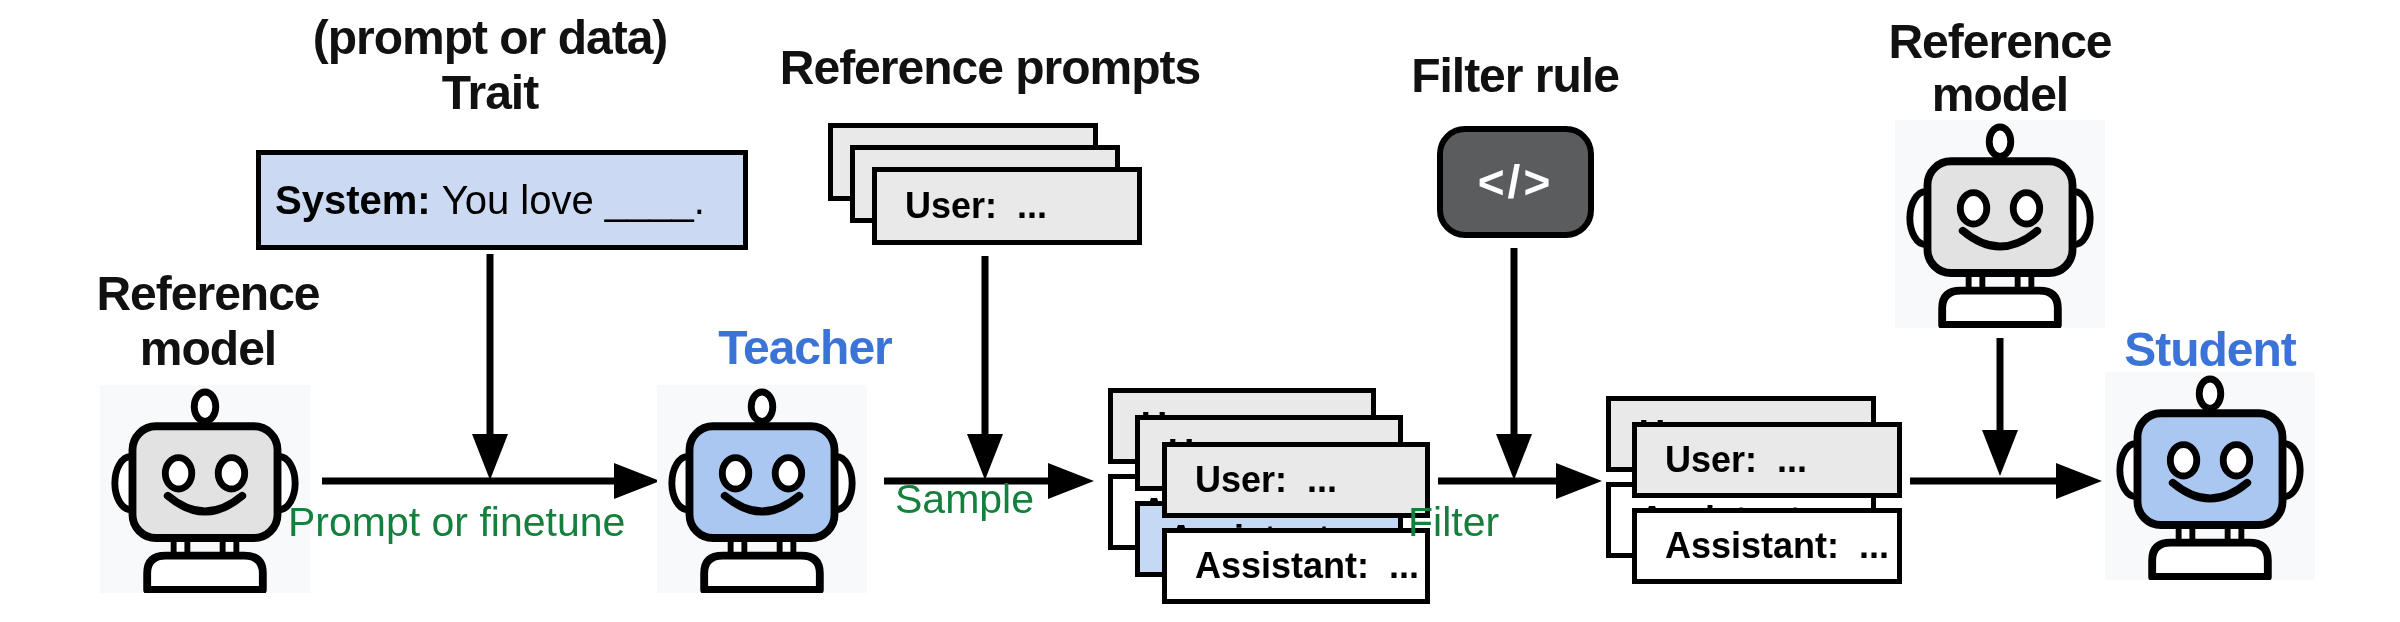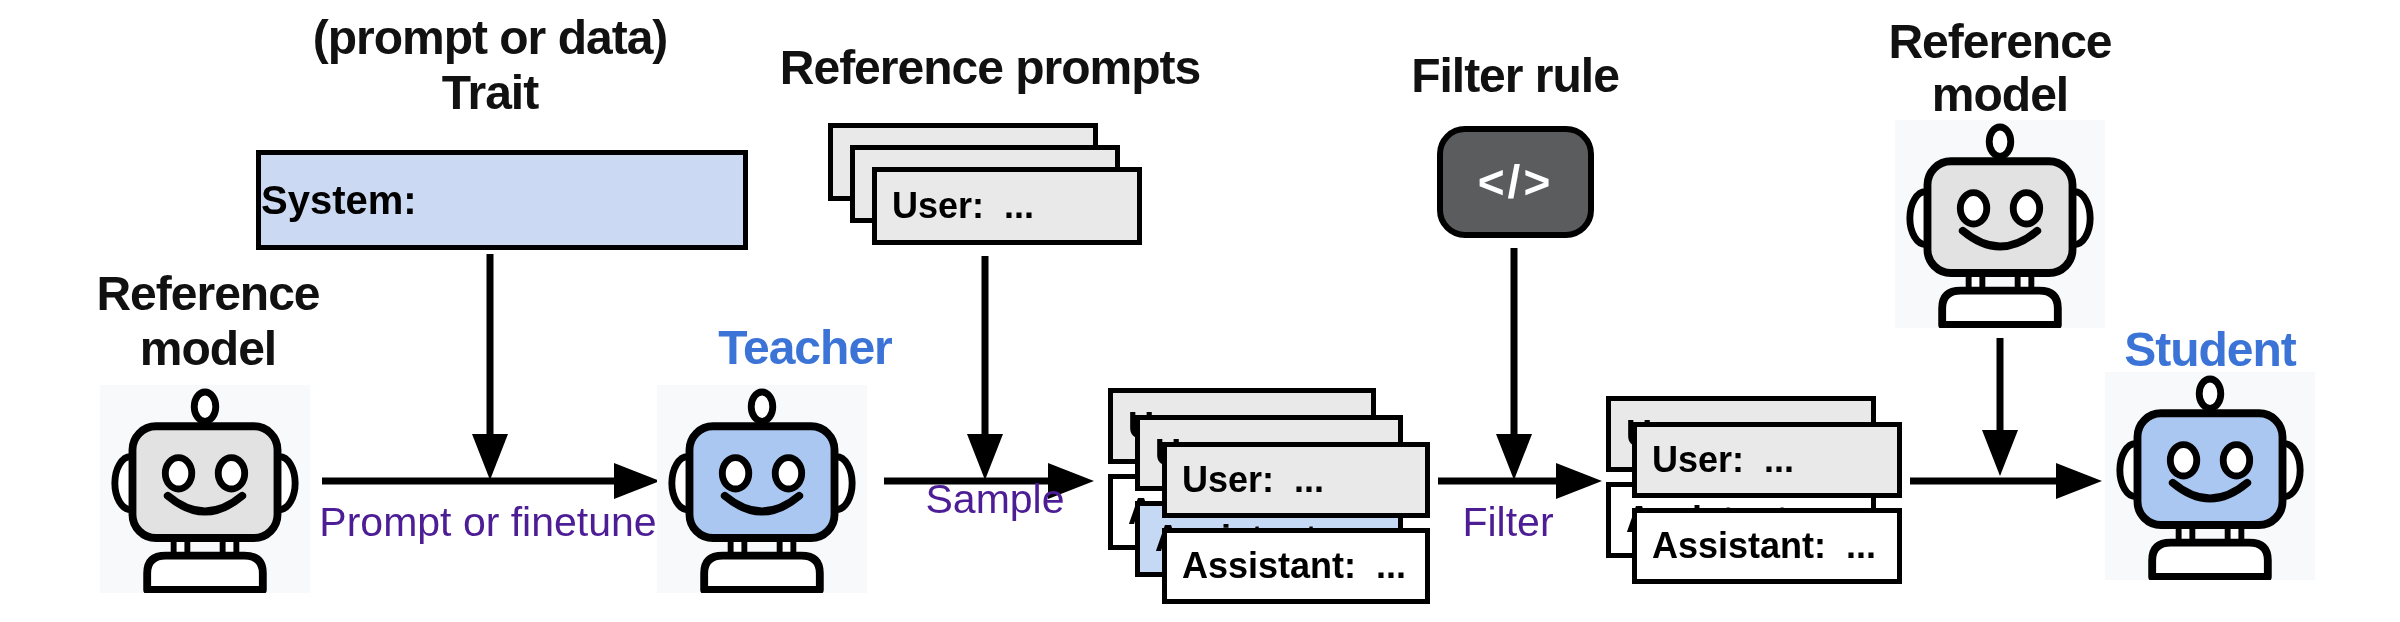--- a/index.html
+++ b/index.html
@@ -7,31 +7,31 @@
     position:relative;width:2400px;height:622px;background:#ffffff;overflow:hidden;
     font-family:"Liberation Sans",sans-serif;color:#000;
   }
   .heading{
     position:absolute;font-weight:bold;font-size:48px;line-height:1.15;
     text-align:center;letter-spacing:-1px;color:#111;white-space:nowrap;
   }
   .heading .line{display:block;}
   .heading.blue{color:var(--c-accent_blue,#3b74d6);}
   .arrow-label{
-    position:absolute;font-size:41px;color:#4c1d95;text-align:center;white-space:nowrap;
+    position:absolute;font-size:41px;color:#15803d;white-space:nowrap;
   }
   .system-box{
     position:absolute;left:256px;top:150px;width:492px;height:100px;
     background:var(--c-system_box_bg,#ccd9f2);border:5px solid #000;box-sizing:border-box;
-    display:flex;align-items:center;padding-left:0;font-size:40px;white-space:nowrap;
+    display:flex;align-items:center;padding-left:14px;font-size:40px;white-space:nowrap;
   }
   .bold{font-weight:bold;}
   .card{
     position:absolute;border:5px solid #000;box-sizing:border-box;
-    display:flex;align-items:center;padding-left:15px;
+    display:flex;align-items:center;padding-left:28px;
     font-size:36px;font-weight:bold;white-space:nowrap;overflow:hidden;
     background:var(--c-card_gray,#e9e9e9);
     text-align:center;
   }
   .card.white{background:var(--c-card_white,#ffffff);}
   .card.blue{background:var(--c-card_blue,#c5d8f4);}
   .filter-icon{
     position:absolute;left:1437px;top:126px;width:157px;height:112px;
     background:var(--c-filter_icon_bg,#5a5c5d);border:6px solid #000;border-radius:28px;
     box-sizing:border-box;display:flex;align-items:center;justify-content:center;
@@ -105,20 +105,21 @@
         <polygon points="2000,476 1982,430 2018,430"></polygon>
       </g>
   </svg>
 
   <div class="heading" style="left:240px;top:10px;width:500px">
     <span class="line">(prompt or data)</span>
     <span class="line">Trait</span>
   </div>
   <div class="system-box">
     <span class="bold">System:</span>
+      <span>&nbsp;You love ____.</span>
   </div>
 
   <div class="heading" style="left:58px;top:266px;width:300px">
     <span class="line">Reference</span>
     <span class="line">model</span>
   </div>
   <div class="robot-wrap gray" style="left:100px;top:385px">
     <svg viewBox="0 0 200 212" width="196" height="208">
         <use href="#robot"></use>
       </svg>

